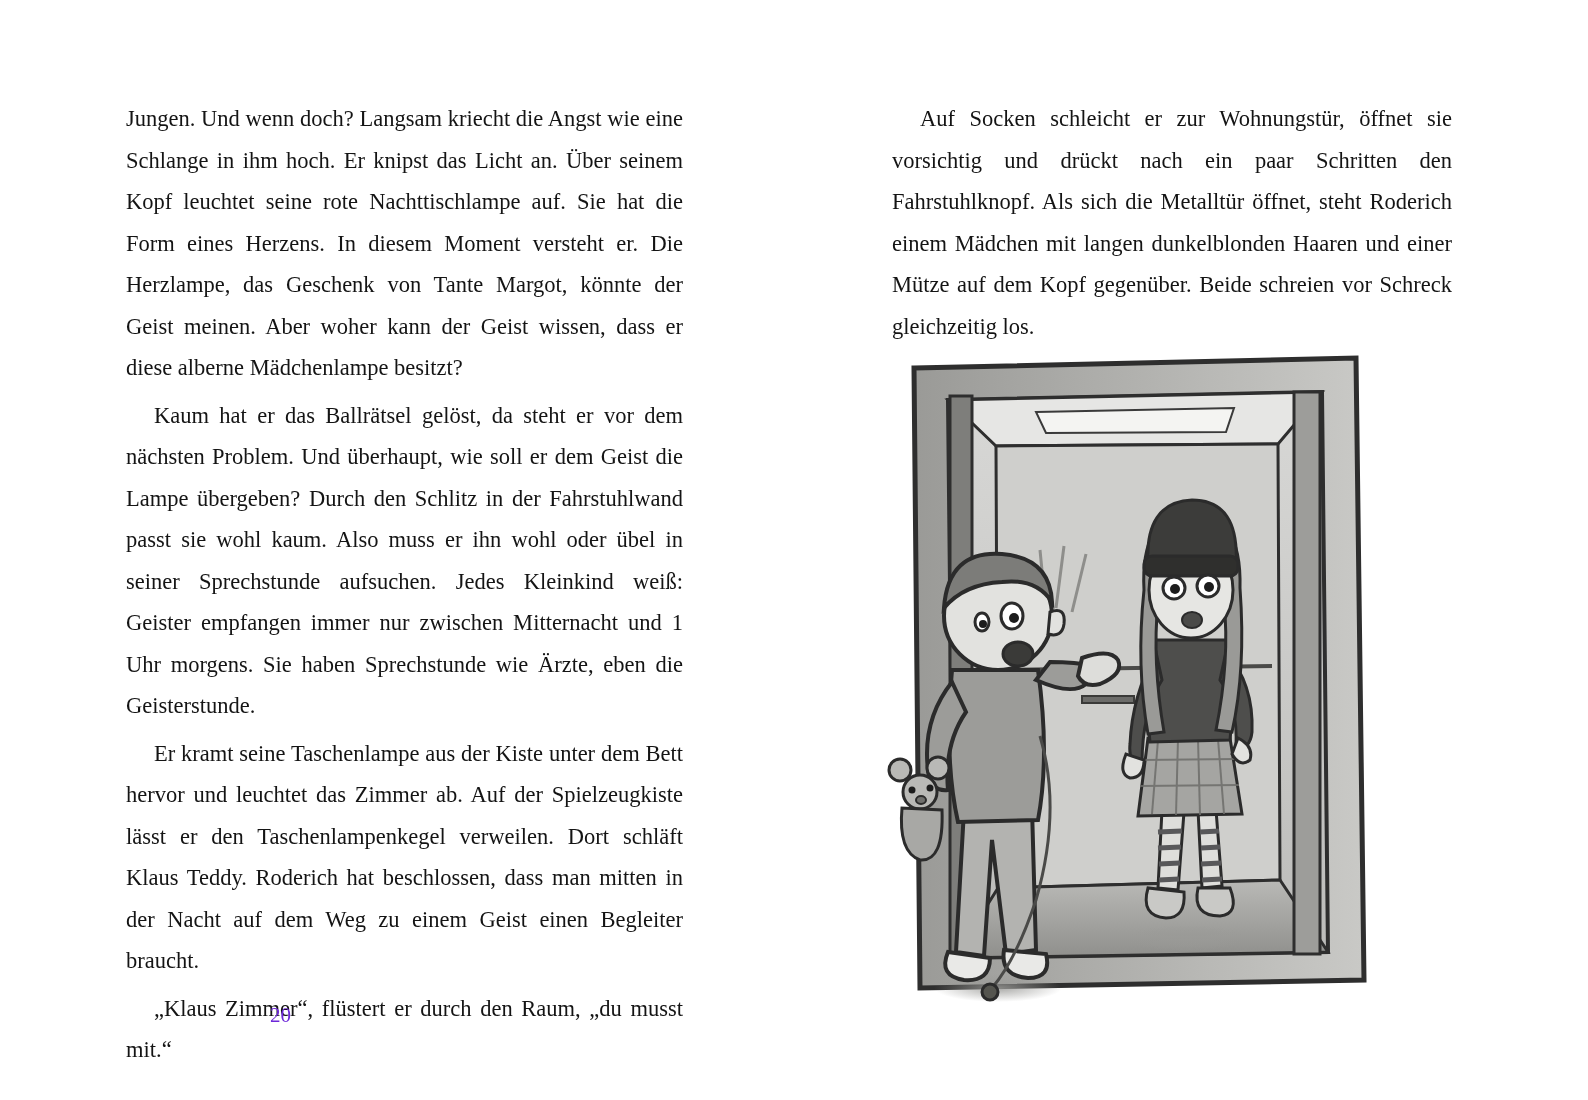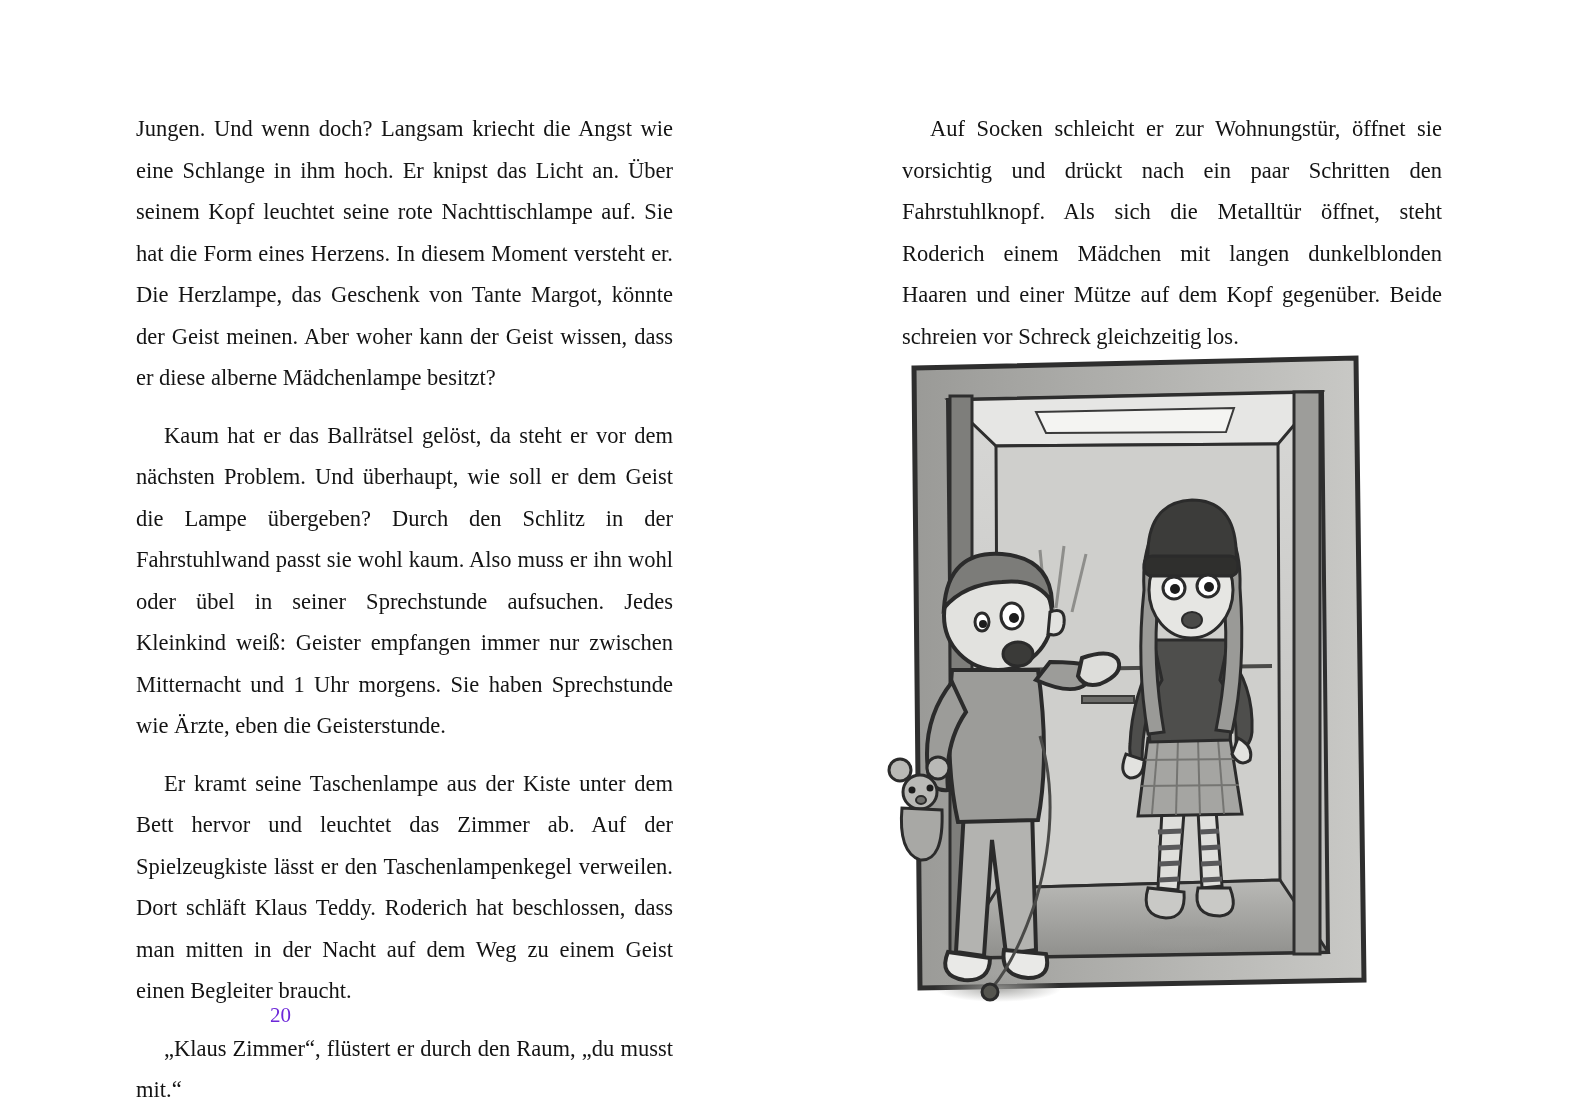--- a/index.html
+++ b/index.html
@@ -34,21 +34,21 @@
   }
   .body-text {
     font-size: 22.5px;
     line-height: 41.5px;
     text-align: justify;
     text-justify: inter-word;
     hyphens: manual;
     color: #141414;
   }
   .body-text p {
-    margin: 16px;
+    margin: 6px;
   }
   .body-text p.indent {
     text-indent: 28px;
   }
   .folio {
     position: absolute;
     left: 0;
     right: 0;
     bottom: 72px;
     text-align: center;

